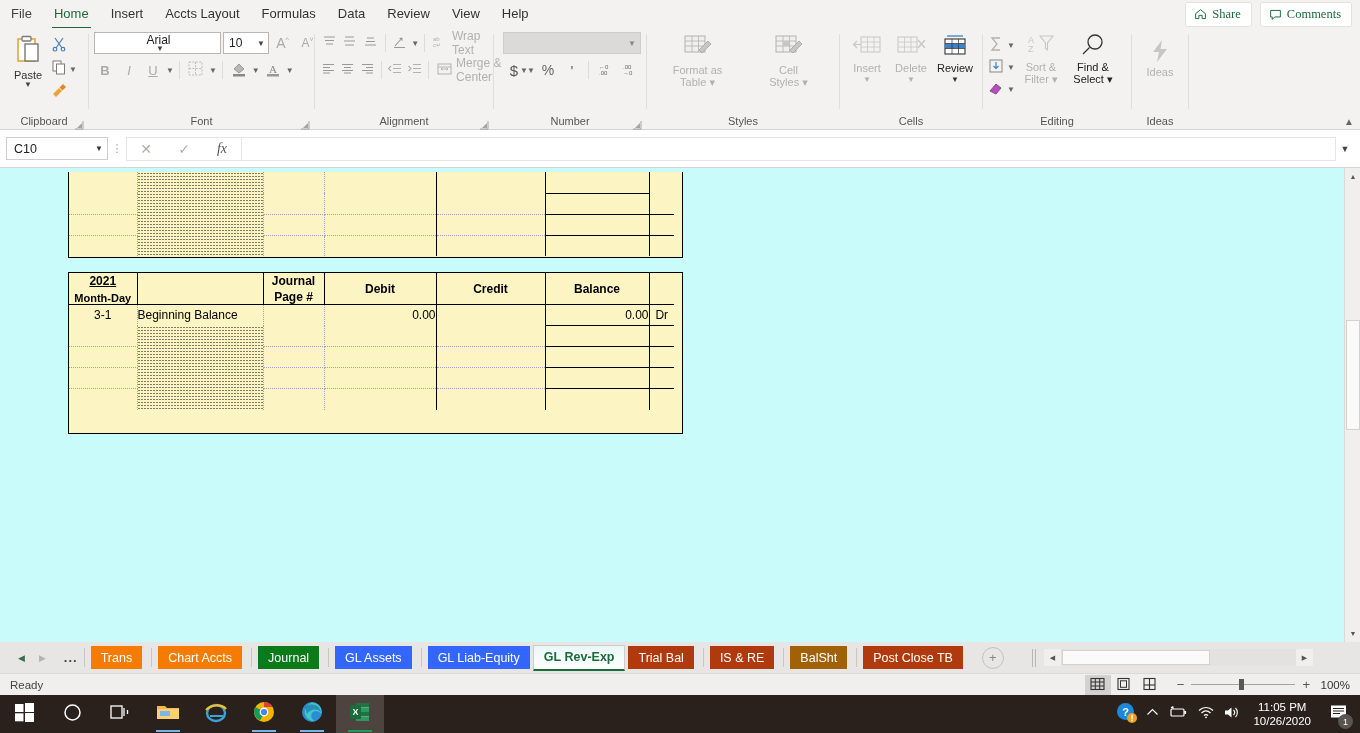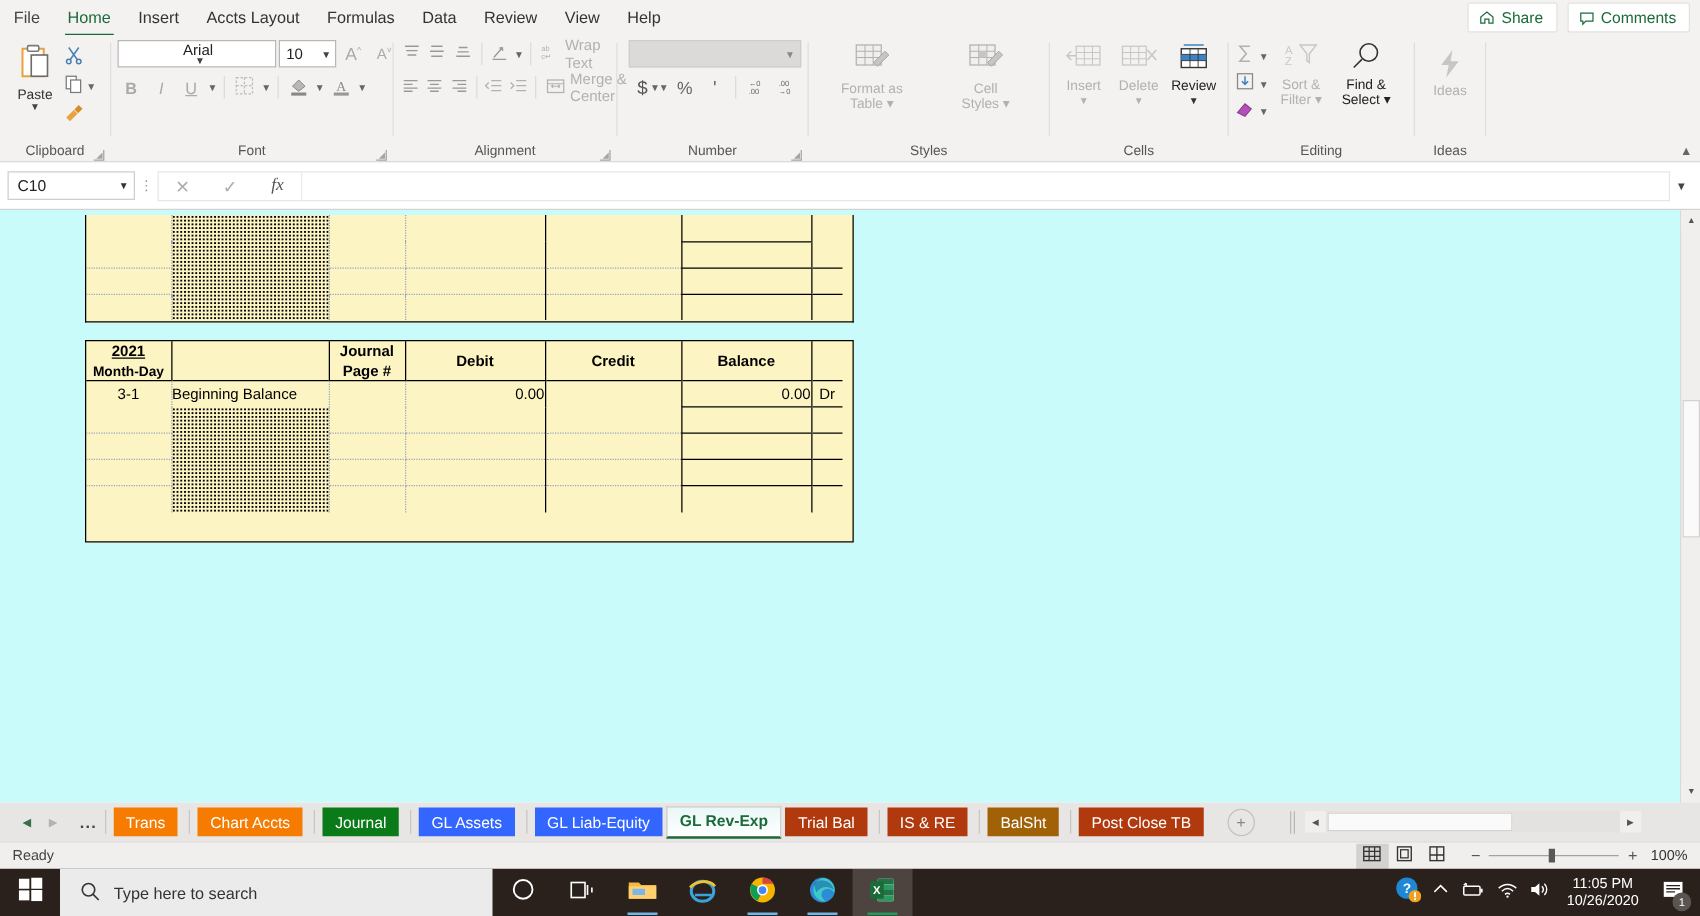--- a/index.html
+++ b/index.html
@@ -20,21 +20,21 @@
   .tabbar .tab {
     font-size: 13px; color: #333; padding: 4px 11px 5px 11px;
     line-height: 18px; cursor: default; position: relative;
   }
   .tabbar .tab.file { color: #444; }
   .tabbar .tab.active { color: #1b6b3a; font-weight: 400; }
   .tabbar .tab.active::after {
     content: ""; position: absolute; left: 9px; right: 9px; bottom: -1px;
     height: 2px; background: #1b6b3a;
   }
-  .tabbar-right { margin-left: auto; display: flex; align-items: center; gap: 8px; padding-right: 8px; }
+  .tabbar-right { margin-left: auto; display: flex; align-items: center; gap: 8px; padding-right: 8px; font-family: Liberation Serif, serif; }
   .winbtn {
     font-size: 12.5px; color: #1b6b3a; background: #fff;
     border: 1px solid #e4e2e0; border-radius: 2px;
     padding: 4px 10px 4px 8px; display: flex; align-items: center; gap: 5px;
     white-space: nowrap;
   }
   .winbtn svg { display: block; }
 
   
   .ribbon {
@@ -902,29 +902,20 @@
   <div class="startbtn">
     <span>
       <svg width="19" height="19" viewBox="0 0 19 19">
         <rect x="0" y="1" width="8.5" height="8" fill="#fff"></rect>
         <rect x="10" y="0" width="9" height="9" fill="#fff"></rect>
         <rect x="0" y="10.3" width="8.5" height="8" fill="#fff"></rect>
         <rect x="10" y="10" width="9" height="9" fill="#fff"></rect>
       </svg>
     </span>
   </div>
-  <div class="searchbox">
-    <span>
-      <svg width="16" height="16" viewBox="0 0 16 16">
-          <circle cx="6.8" cy="6.8" r="5" fill="none" stroke="#333" stroke-width="1.3"></circle>
-          <path d="M10.5 10.5 L15 15" stroke="#333" stroke-width="1.3"></path>
-        </svg>
-    </span>
-    <span>Type here to search</span>
-  </div>
   <div class="tbicon">
     <span>
       <svg width="19" height="19" viewBox="0 0 19 19">
           <circle cx="9.5" cy="9.5" r="7.5" fill="none" stroke="#fff" stroke-width="1.5"></circle>
         </svg>
     </span>
   </div>
   <div class="tbicon">
     <span>
       <svg width="20" height="18" viewBox="0 0 20 18">

